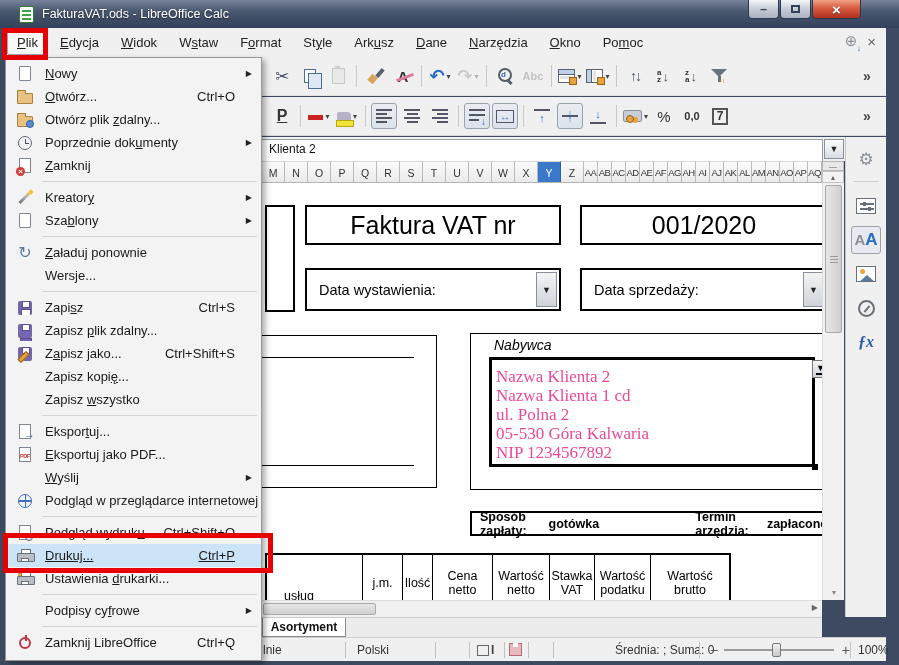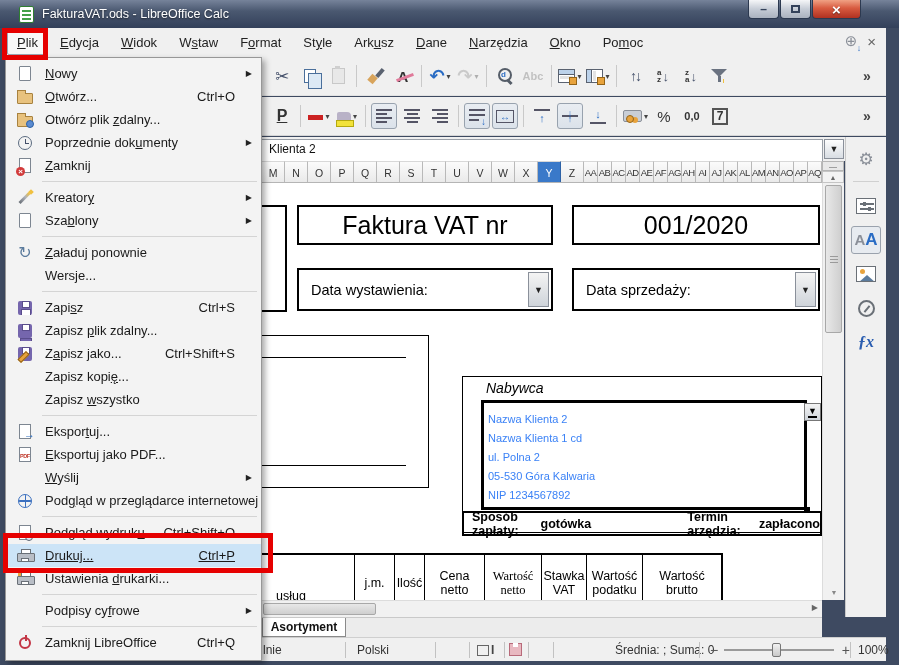--- a/index.html
+++ b/index.html
@@ -107,34 +107,34 @@
   .fx-drop{position:absolute;left:819px;top:2px;width:20px;height:20px;background:linear-gradient(180deg,#fdfdfd,#d8dde3);border:1px solid #8a909a;display:flex;align-items:center;justify-content:center;font-size:9px;color:#222;}
   
   .colheaders{position:absolute;left:5px;top:161px;width:817px;height:22px;background:#f0f0f0;display:flex;padding-left:257px;overflow:hidden;border-bottom:1px solid #b5b5b5;}
   .col-h{height:22px;border-right:1px solid #b9b9b9;border-top:1px solid #d8d8d8;background:linear-gradient(180deg,#fbfbfb,#e9e9e9);font-size:10.5px;color:#333;display:flex;align-items:center;justify-content:center;flex:0 0 auto;overflow:visible;white-space:nowrap;}
   .col-h.s{width:23px;}
   .col-h.d{width:14px;font-size:9.5px;letter-spacing:-.5px;}
   .col-h.sel{background:#3a79c9;color:#fff;border-right-color:#2d62a6;}
   .vsplit{position:absolute;left:822px;top:161px;width:22px;height:10px;background:#e8e8e8;border:1px solid #b5b5b5;display:flex;align-items:center;justify-content:center;font-size:8px;color:#555;}
   .vup{position:absolute;left:822px;top:171px;width:22px;height:12px;background:#f3f3f3;border:1px solid #c5c5c5;display:flex;align-items:center;justify-content:center;font-size:7px;color:#666;}
   
-  .grid{position:absolute;left:12px;top:183px;width:817px;height:417px;background:#fff;overflow:hidden;}
+  .grid{position:absolute;left:20px;top:183px;width:817px;height:417px;background:#fff;overflow:hidden;}
   .sheet-box{position:absolute;border:2px solid #000;background:#fff;}
   .box-title{display:flex;align-items:center;justify-content:center;font-size:25px;color:#000;}
   .combo{border:2px solid #000;}
   .combo .lbl{position:absolute;left:12px;top:50%;transform:translateY(-50%);font-size:14.5px;color:#000;}
   .combo .drop{position:absolute;right:2px;top:2px;bottom:2px;width:21px;background:linear-gradient(180deg,#f4f4f4,#cfd4da);border:1px solid #8a909a;display:flex;align-items:center;justify-content:center;font-size:9px;color:#222;}
   .seller-sliver{position:absolute;left:245px;top:22px;width:30px;height:107px;border:2px solid #000;}
   .seller-box{position:absolute;left:240px;top:152px;width:177px;height:153px;border:1px solid #000;}
   .seller-box::before{content:"";position:absolute;left:0;top:21px;width:153px;height:1px;background:#000;}
   .seller-box::after{content:"";position:absolute;left:0;bottom:21px;width:153px;height:1px;background:#000;}
-  .buyer-outer{position:absolute;left:450px;top:150px;width:360px;height:157px;border:1px solid #000;margin-top:43px;}
+  .buyer-outer{position:absolute;left:450px;top:150px;width:360px;height:157px;border:1px solid #000;}
   .buyer-label{position:absolute;left:23px;top:3px;font-size:14px;font-style:italic;color:#000;}
   .buyer-inner{position:absolute;left:18px;top:23px;width:326px;height:110px;border:3px solid #000;padding:7px 0 0 4px;}
-  .buyer-line{font-size:11px;line-height:19px;color:#3b82f6;white-space:nowrap;}
+  .buyer-line{font-size:17px;line-height:19px;color:#ec4899;white-space:nowrap;font-family:Liberation Serif, serif;}
   .buyer-drop{position:absolute;right:0;top:26px;width:17px;height:18px;background:linear-gradient(180deg,#f4f4f4,#cfd4da);border:1px solid #777;display:flex;align-items:center;justify-content:center;}
   .buyer-drop i{font-style:normal;font-size:9px;color:#000;border-bottom:2px solid #000;line-height:9px;}
   .sel-handle{position:absolute;left:341px;top:130px;width:6px;height:6px;background:#000;}
   .payment-box{position:absolute;left:450px;top:328px;width:360px;height:25px;border:2px solid #000;display:flex;align-items:center;font-size:12.5px;font-weight:bold;color:#000;}
   .payment-box .p1{margin-left:8px;}
   .payment-box .p2{margin-left:14px;}
   .payment-box .p3{margin-left:96px;}
   .payment-box .p4{margin-left:16px;}
   .itemtable{position:absolute;left:245px;top:370px;height:60px;border:2px solid #000;display:flex;}
   .itemtable .cell{border-left:1.5px solid #000;display:flex;align-items:center;justify-content:center;text-align:center;font-size:12.5px;line-height:14px;color:#000;height:100%;}
@@ -467,21 +467,21 @@
       <span class="p2">gotówka</span>
       <span class="p3">Termin arzędzia:</span>
       <span class="p4">zapłacono</span>
     </div>
 
     <div class="itemtable" id="itemtable">
         <div class="cell" style="width: 95px;">usług</div>
         <div class="cell" style="width: 40px;">j.m.</div>
         <div class="cell" style="width: 30px;">Ilość</div>
         <div class="cell" style="width: 60px;">Cena netto</div>
-        <div class="cell" style="width: 57px; font-family: Liberation Serif, serif;">Wartość netto</div>
+        <div class="cell" style="width: 57px;">Wartość netto</div>
         <div class="cell" style="width: 45px;">Stawka VAT</div>
         <div class="cell" style="width: 56px;">Wartość podatku</div>
         <div class="cell" style="width: 79px;">Wartość brutto</div>
       </div>
   </div>
 
   <div class="vscroll">
     <div class="vthumb"></div>
     <div class="vdown">▼</div>
   </div>

